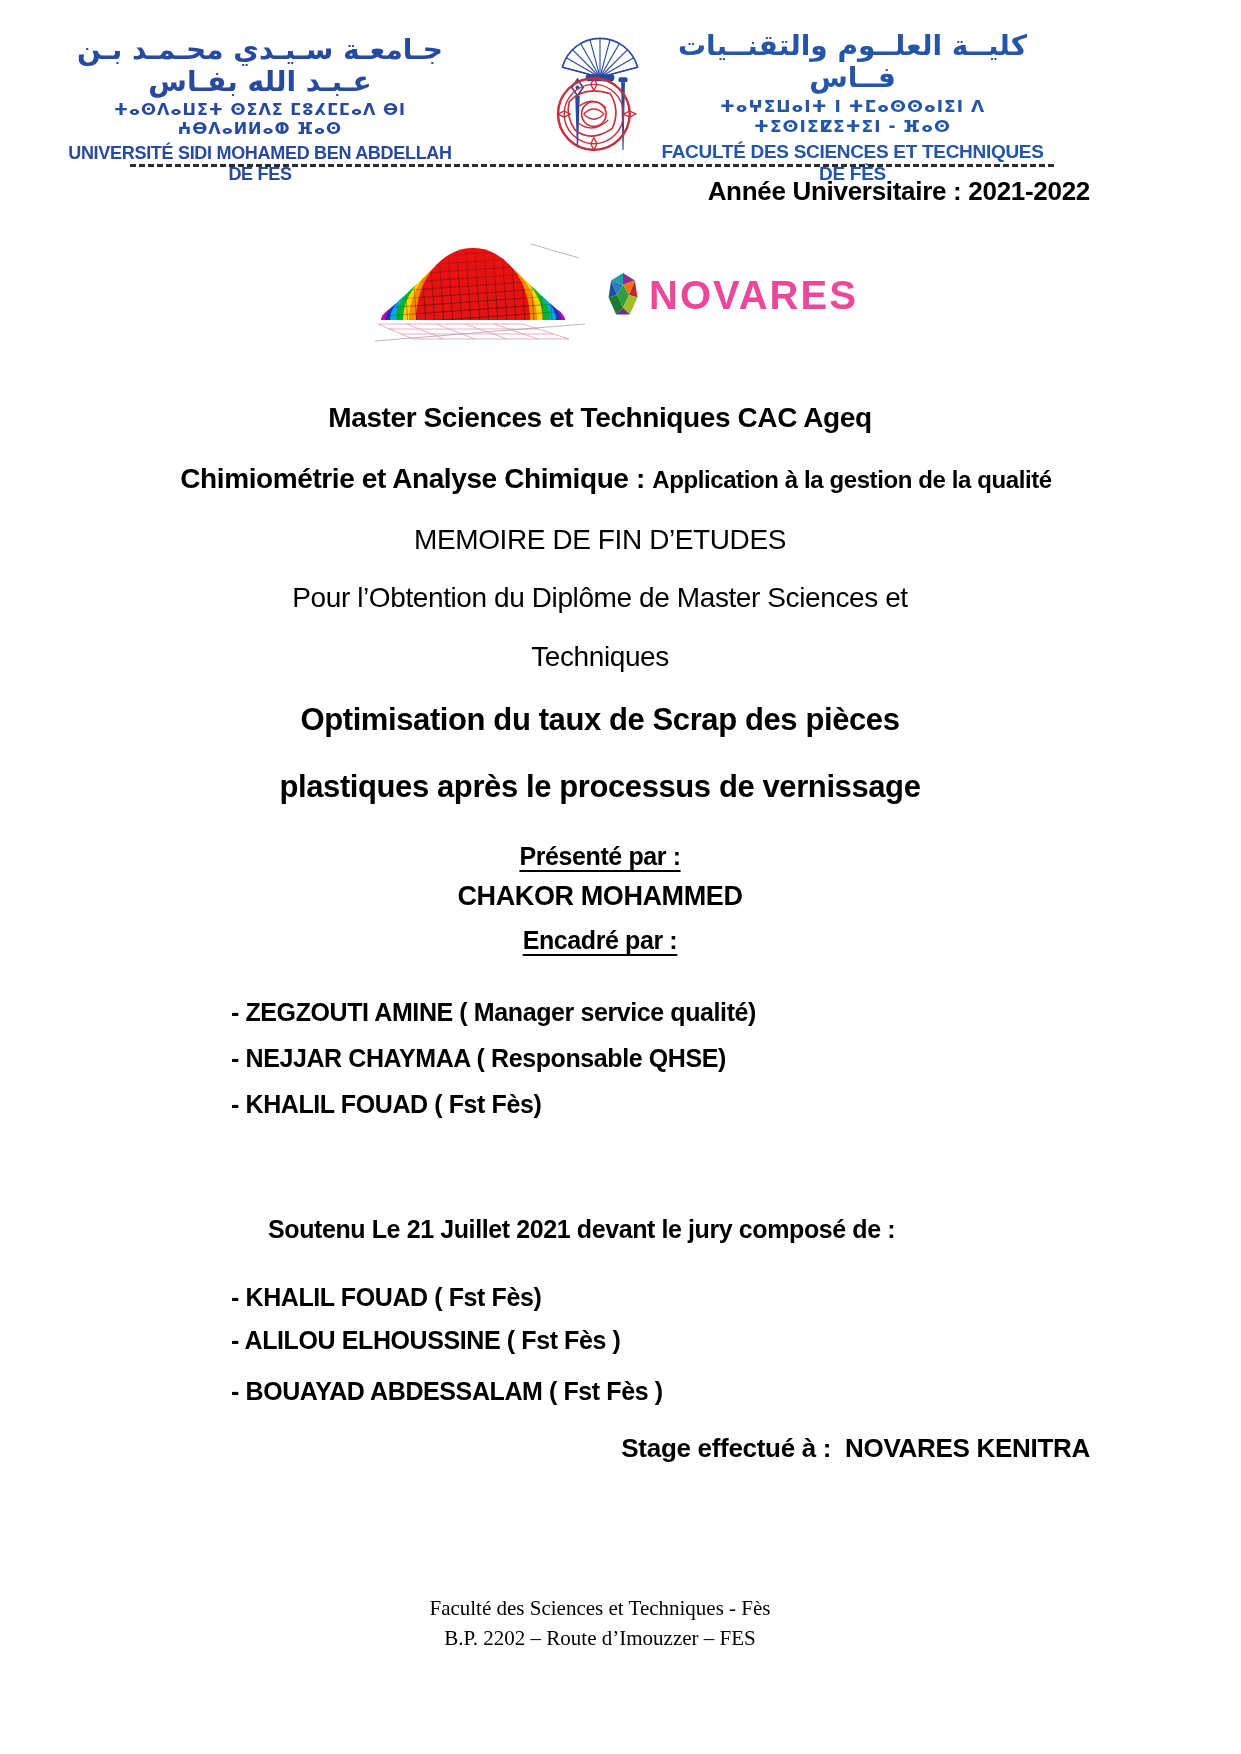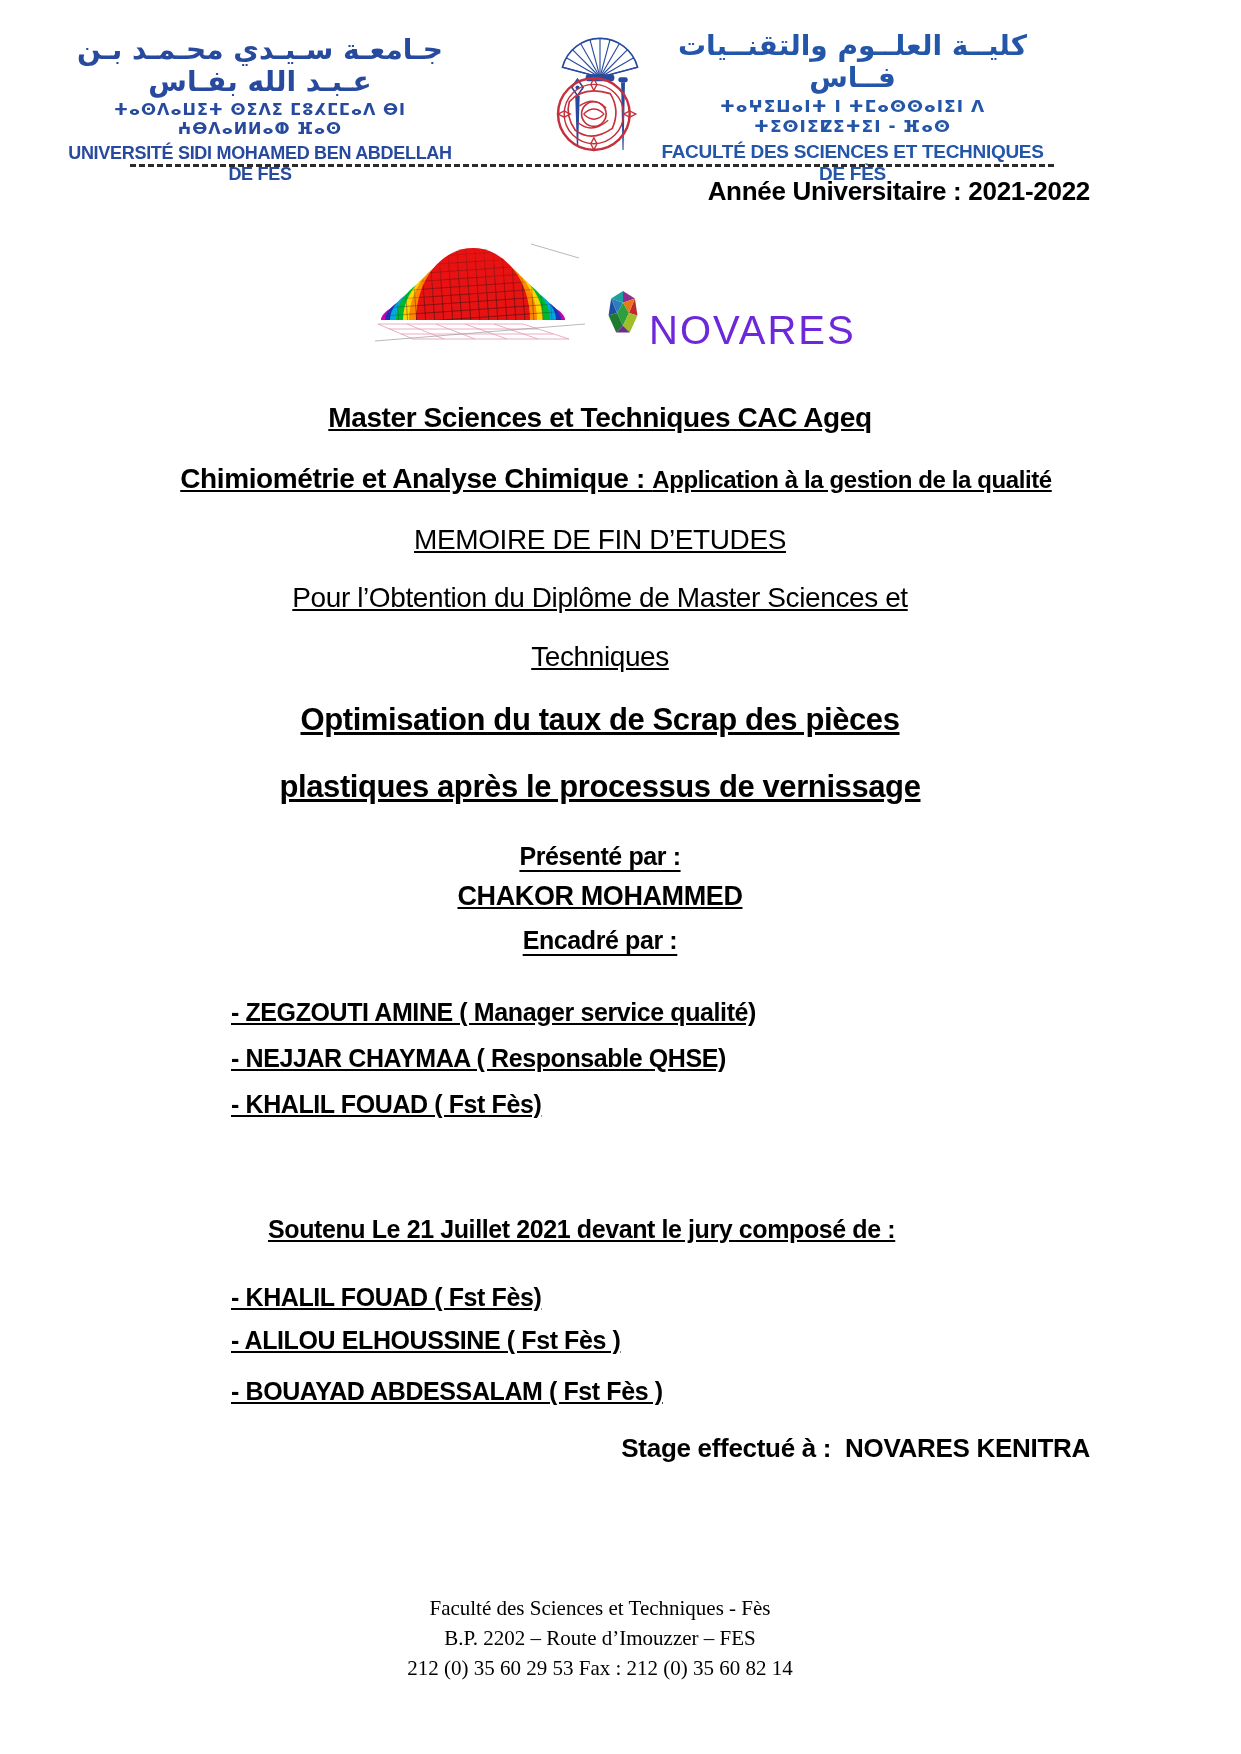--- a/index.html
+++ b/index.html
@@ -23,23 +23,23 @@
     position:absolute;left:130px;top:164px;width:925px;height:3px;
     background:repeating-linear-gradient(90deg,#2b2b2b 0 6px,transparent 6px 9px);
   }
   .annee{
     position:absolute;left:0;top:176px;width:1090px;text-align:right;
     font-weight:bold;font-size:26px;letter-spacing:-0.3px;
   }
   
   .surface-plot{position:absolute;left:373px;top:220px;}
   .novares{position:absolute;left:606px;top:272px;display:flex;align-items:center;gap:9px;}
-  .novares-word{font-weight:normal;font-size:40px;letter-spacing:2px;color:#6d28d9;margin-top:36px;}
-  
-  .line{position:absolute;left:0;width:1200px;text-align:center;letter-spacing:-0.4px;white-space:pre-wrap;text-decoration:underline;}
+  .novares-word{font-weight:bold;font-size:40px;letter-spacing:2px;color:#ec4899;}
+  
+  .line{position:absolute;left:0;width:1200px;text-align:center;letter-spacing:-0.4px;white-space:pre-wrap;}
   .b{font-weight:bold;}
   .u{text-decoration:underline;text-decoration-thickness:2px;text-underline-offset:5px;}
   .indent{text-align:left;}
   .l-master      {top:402px;font-size:28px;}
   .l-chimio      {top:463px;font-size:28px;padding-left:16px;}
   .l-chimio .sub {font-size:24px;}
   .l-memoire     {top:524px;font-size:28px;}
   .l-pour        {top:582px;font-size:28px;}
   .l-tech        {top:641px;font-size:28px;}
   .l-opt1        {top:702px;font-size:31px;}
@@ -193,16 +193,15 @@
   <div class="line b indent l-soutenu">Soutenu Le 21 Juillet 2021 devant le jury composé de :</div>
   <div class="line b indent l-jury-1">- KHALIL FOUAD ( Fst Fès)</div>
   <div class="line b indent l-jury-2">- ALILOU ELHOUSSINE ( Fst Fès )</div>
   <div class="line b indent l-jury-3">- BOUAYAD ABDESSALAM ( Fst Fès )</div>
 
   <div class="l-stage">Stage effectué à :  NOVARES KENITRA</div>
 
   <div class="footer">
     <div>Faculté des Sciences et Techniques - Fès</div>
     <div>B.P. 2202 – Route d’Imouzzer – FES</div>
-    <div>212 (0) 35 60 29 53 Fax : 212 (0) 35 60 82 14</div>
   </div>
 
 </div>
 
 </body></html>

